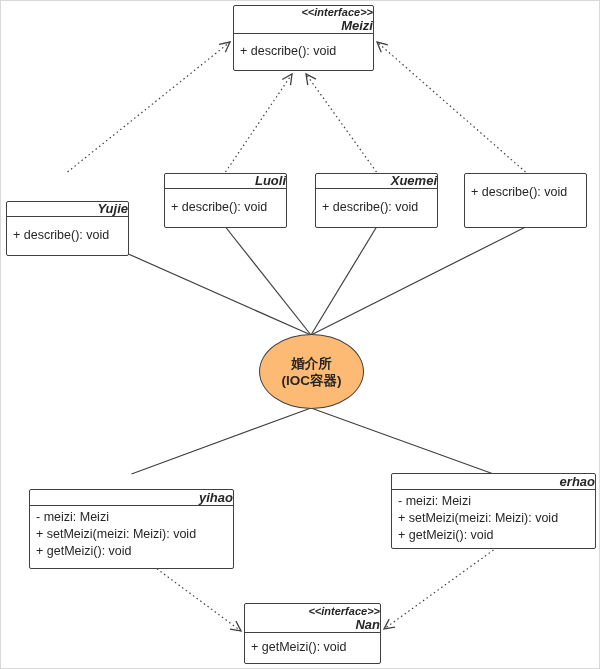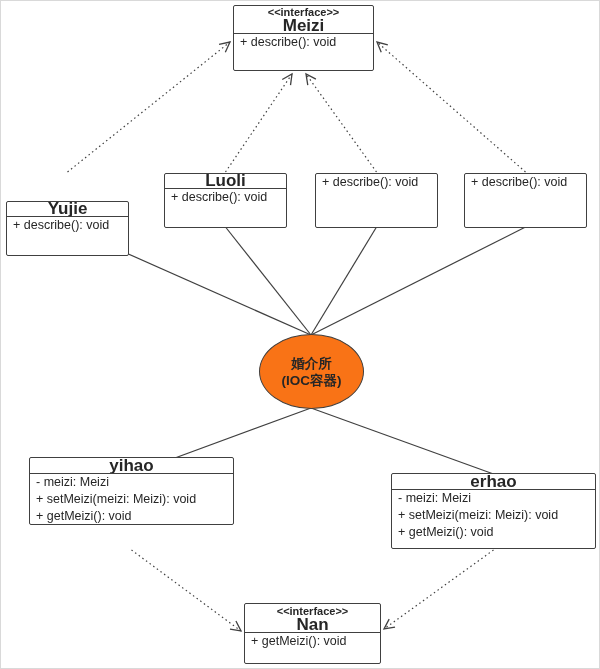--- a/index.html
+++ b/index.html
@@ -29,55 +29,56 @@
     background: #ffffff;
     border: 1.4px solid #404040;
     border-radius: 2px;
     box-sizing: border-box;
   }
   .box-header {
     border-bottom: 1.4px solid #404040;
     display: flex;
     flex-direction: column;
     justify-content: center;
-    align-items: center;
+    align-items: flex-end;
     font-weight: bold;
     box-sizing: border-box;
     overflow: hidden;
+    font-style: italic;
   }
   .stereotype {
     font-size: 11px;
     line-height: 13px;
     white-space: nowrap;
   }
   .box-title {
-    font-size: 17px;
+    font-size: 13px;
     line-height: 14px;
     white-space: nowrap;
   }
   .box-body {
     display: flex;
     flex-direction: column;
-    justify-content: flex-start;
+    justify-content: center;
     padding: 0 6px;
     box-sizing: border-box;
     overflow: hidden;
   }
   .member {
     font-size: 12.5px;
     line-height: 17px;
     white-space: nowrap;
   }
   .ioc-ellipse {
     position: absolute;
     left: 258px; top: 333px;
     width: 105px; height: 75px;
     border: 1.4px solid #404040;
     border-radius: 50%;
-    background: #f97316;
+    background: #fdba74;
     box-sizing: border-box;
     display: flex;
     flex-direction: column;
     justify-content: center;
     align-items: center;
     font-weight: bold;
   }
   .ellipse-line {
     font-size: 13.5px;
     line-height: 17px;
@@ -135,37 +136,40 @@
   <div class="uml-box" style="left:163px; top:172px; width:123px; height:55px;">
     <div class="box-header" style="height:15px;">
       <div class="box-title">Luoli</div>
     </div>
     <div class="box-body" style="height:36px;">
       <div class="member">+ describe(): void</div>
     </div>
   </div>
 
   <div class="uml-box" style="left:314px; top:172px; width:123px; height:55px;">
+    <div class="box-header" style="height:15px;">
+      <div class="box-title">Xuemei</div>
+    </div>
     <div class="box-body" style="height:36px;">
       <div class="member">+ describe(): void</div>
     </div>
   </div>
 
   <div class="uml-box" style="left:463px; top:172px; width:123px; height:55px;">
     <div class="box-body" style="height:36px;">
       <div class="member">+ describe(): void</div>
     </div>
   </div>
 
   <div class="ioc-ellipse">
     <div class="ellipse-line">婚介所</div>
     <div class="ellipse-line">(IOC容器)</div>
   </div>
 
-  <div class="uml-box" style="left:28px; top:456px; width:205px; height:68px;">
+  <div class="uml-box" style="left:28px; top:488px; width:205px; height:80px;">
     <div class="box-header" style="height:16px;">
       <div class="box-title">yihao</div>
     </div>
     <div class="box-body" style="height:56px;">
       <div class="member">- meizi: Meizi</div>
       <div class="member">+ setMeizi(meizi: Meizi): void</div>
       <div class="member">+ getMeizi(): void</div>
     </div>
   </div>
 

